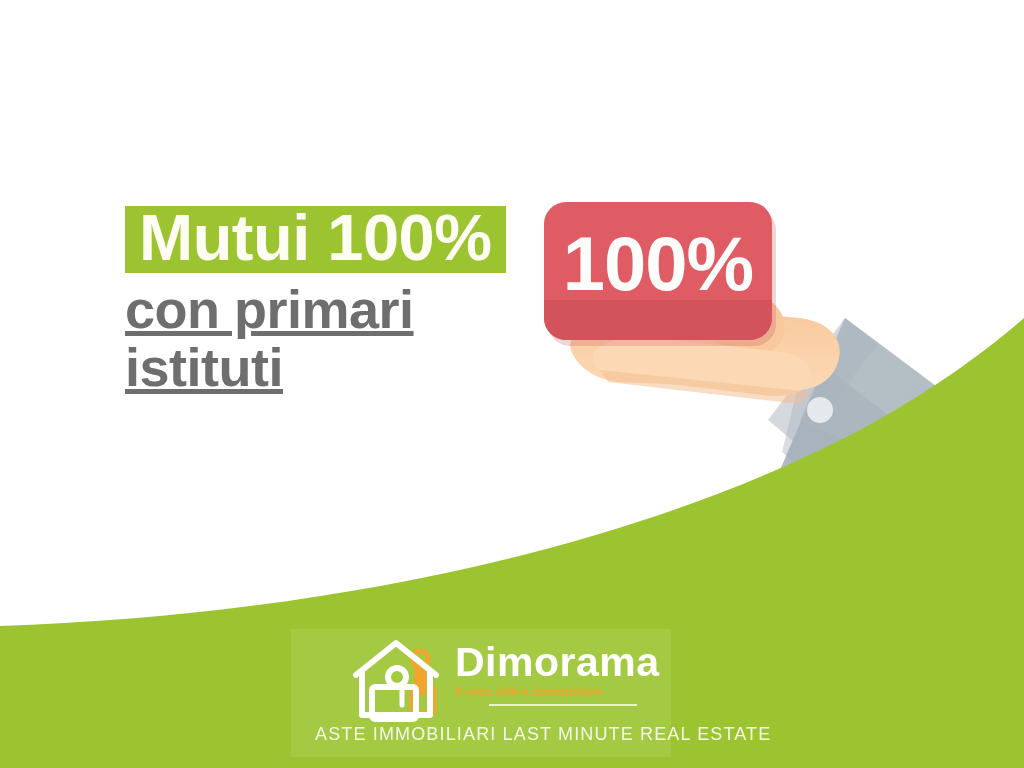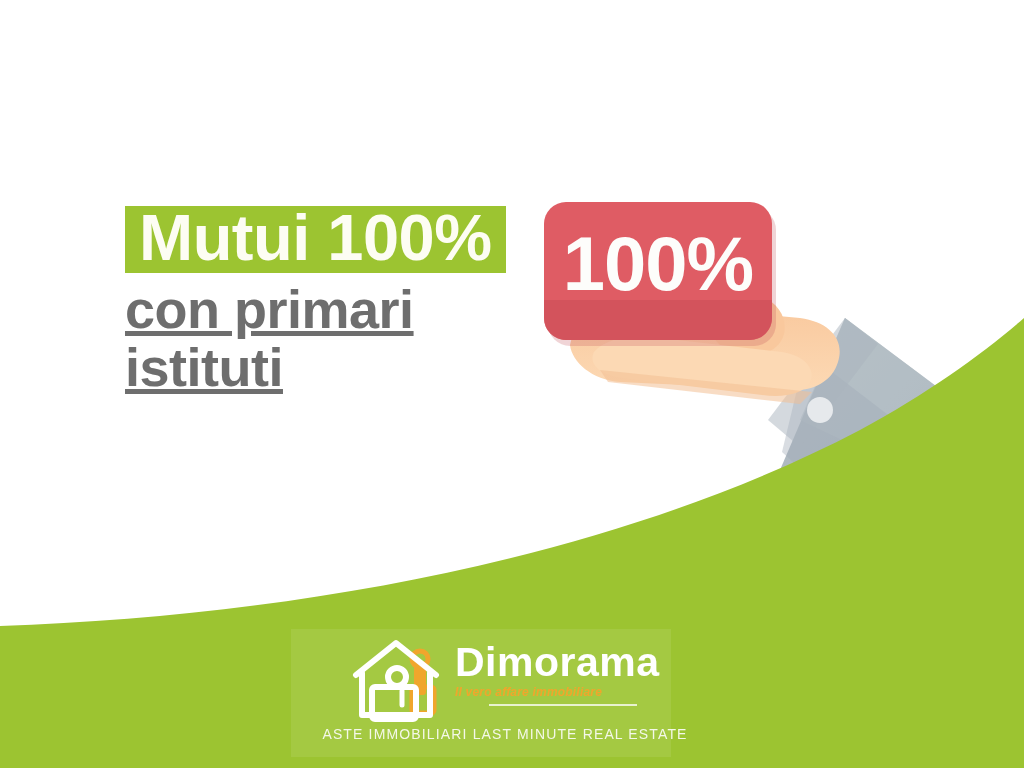--- a/index.html
+++ b/index.html
@@ -111,21 +111,21 @@
     width: 148px;
     height: 2px;
     background: rgba(255,255,255,0.75);
   }
   #strapline {
     position: absolute;
     left: 0;
     top: 98px;
     width: 380px;
     text-align: center;
-    font-size: 14px;
+    font-size: 18px;
     line-height: 14px;
     letter-spacing: 1.15px;
     color: #f4f8e8;
     white-space: nowrap;
   }
 </style>
 </head>
 <body>
 
 <div id="banner">

